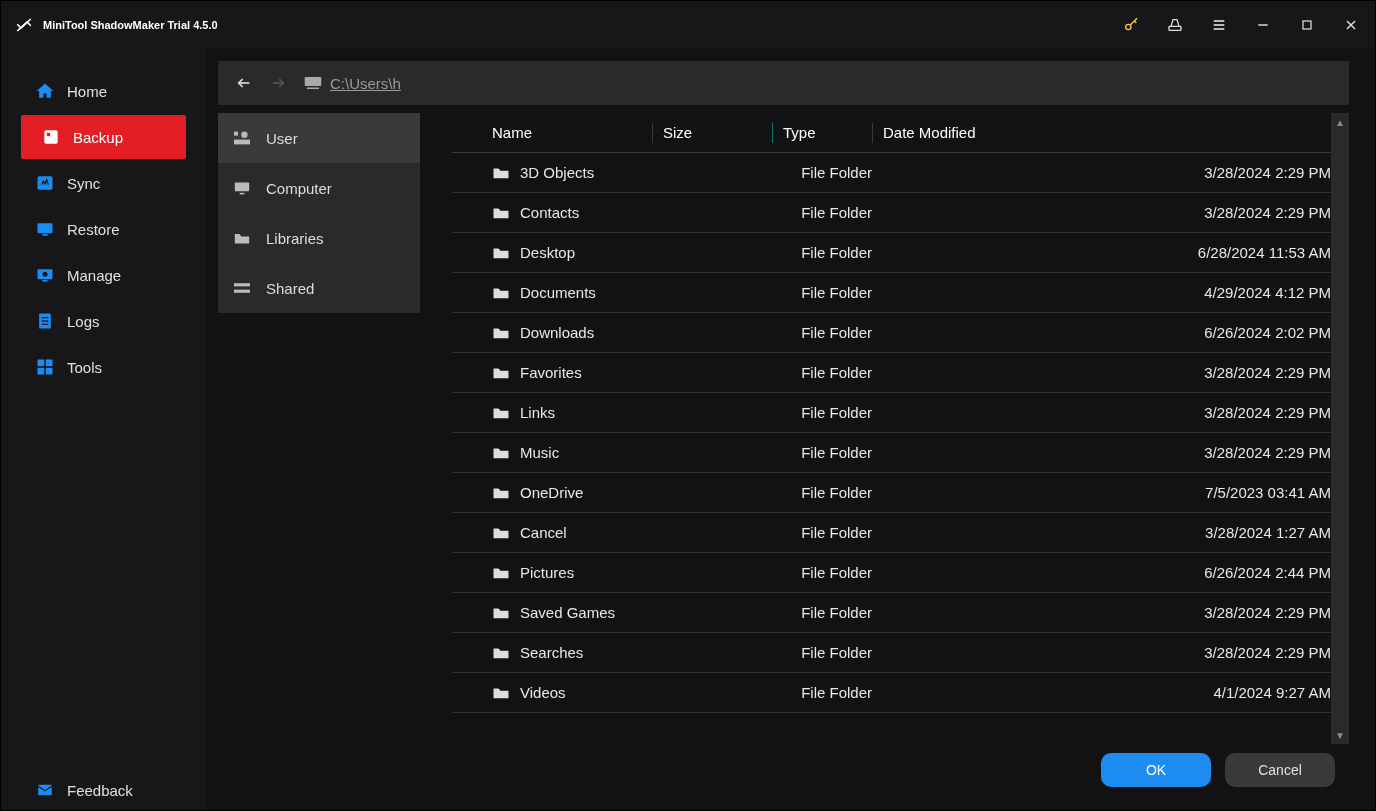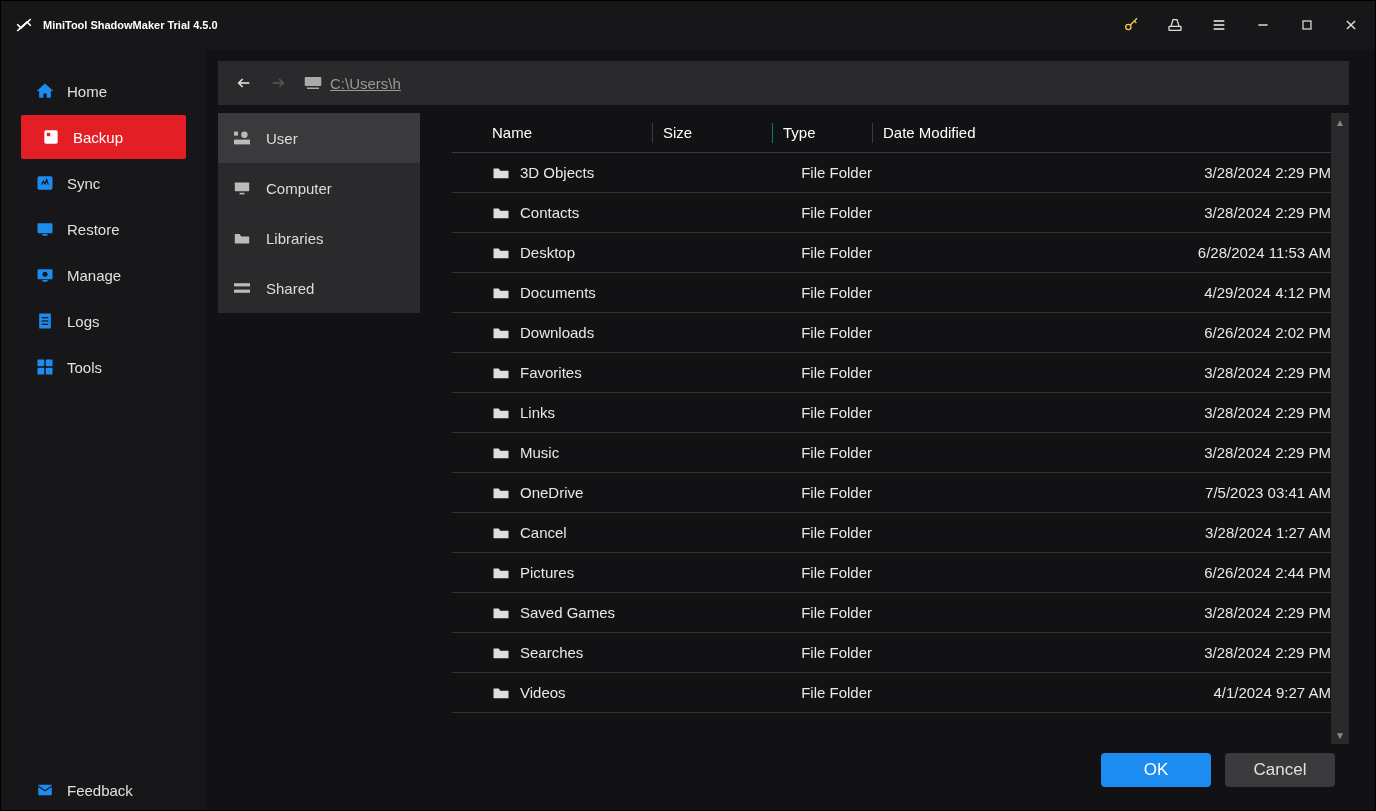--- a/index.html
+++ b/index.html
@@ -58,21 +58,21 @@
   .file-row .cell-size { width: 120px; padding-left:10px;}
   .file-row .cell-type { width: 100px; padding-left:10px;}
   .file-row .cell-date { flex:1; padding-left:10px;}
 
   .scrollbar-v { width: 18px; background: #2a2a2d; display:flex; flex-direction:column; align-items:center;}
   .scrollbar-arrow { width:100%; height:18px; color:#888; display:flex; align-items:center; justify-content:center; font-size:10px; cursor:pointer;}
   .scrollbar-track { flex:1; background:#2a2a2d;}
 
   
   .footer { height: 52px; display: flex; align-items: center; justify-content: flex-end; gap: 14px; padding-right: 14px;}
-  .btn { width: 110px; height: 34px; display:flex; align-items:center; justify-content:center; font-size: 17px; cursor:pointer; border-radius:4px; }
+  .btn { width: 110px; height: 34px; display:flex; align-items:center; justify-content:center; font-size: 14px; cursor:pointer; border-radius:10px; }
   .btn-primary { background: #1d8cf0; color: #fff;}
   .btn-default { background: #3a3a3d; color: #e0e0e0;}
 
   svg { display:block; }
 </style>
 </head>
 <body>
 
 <div class="window">
 

